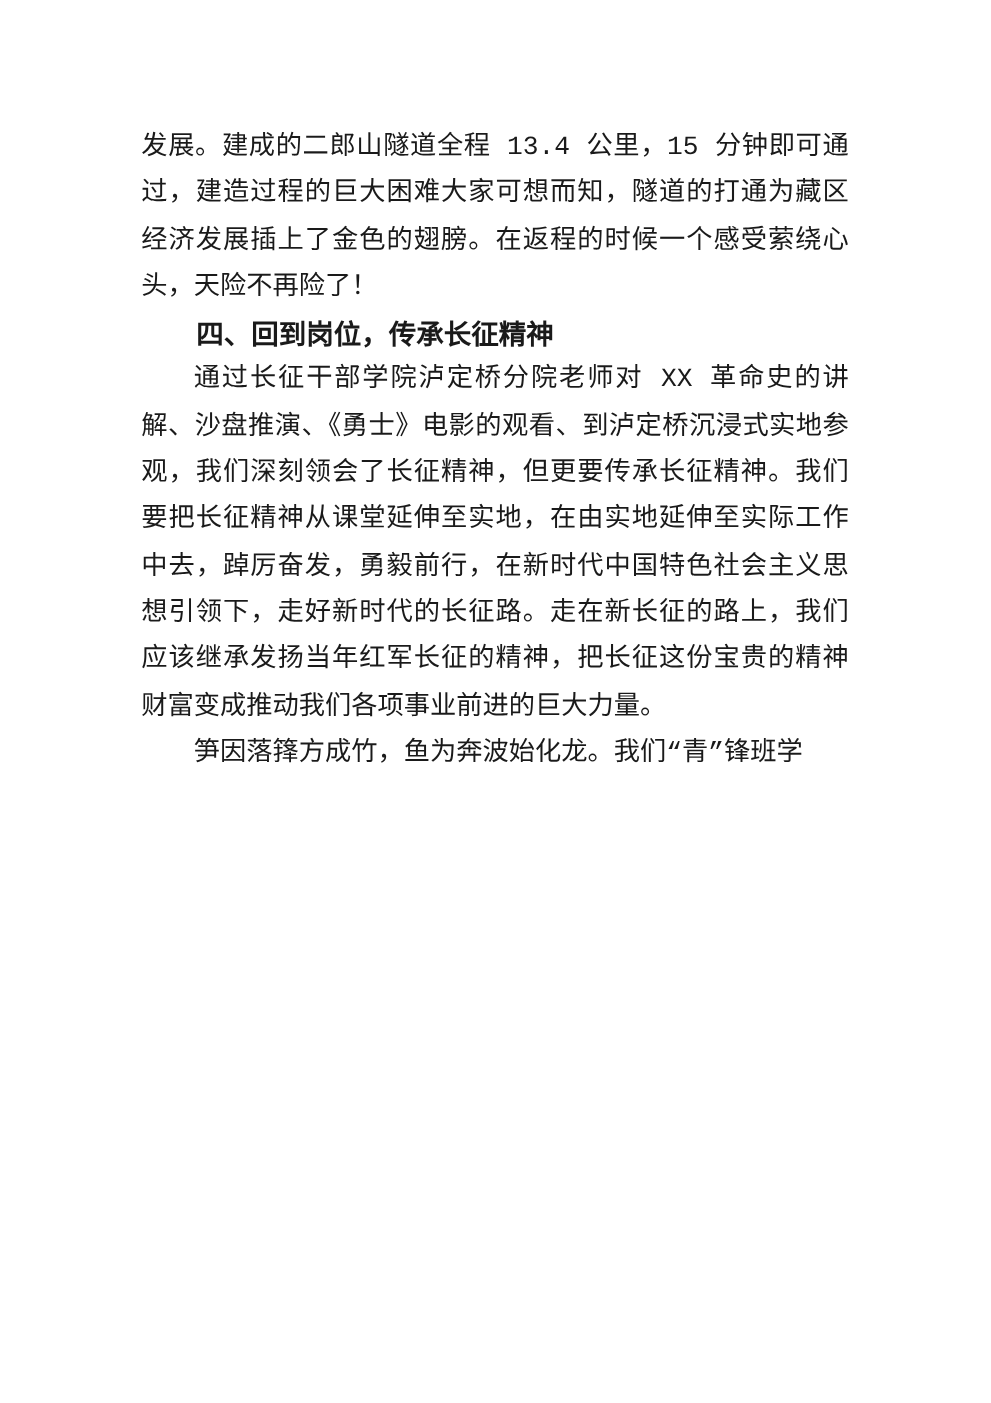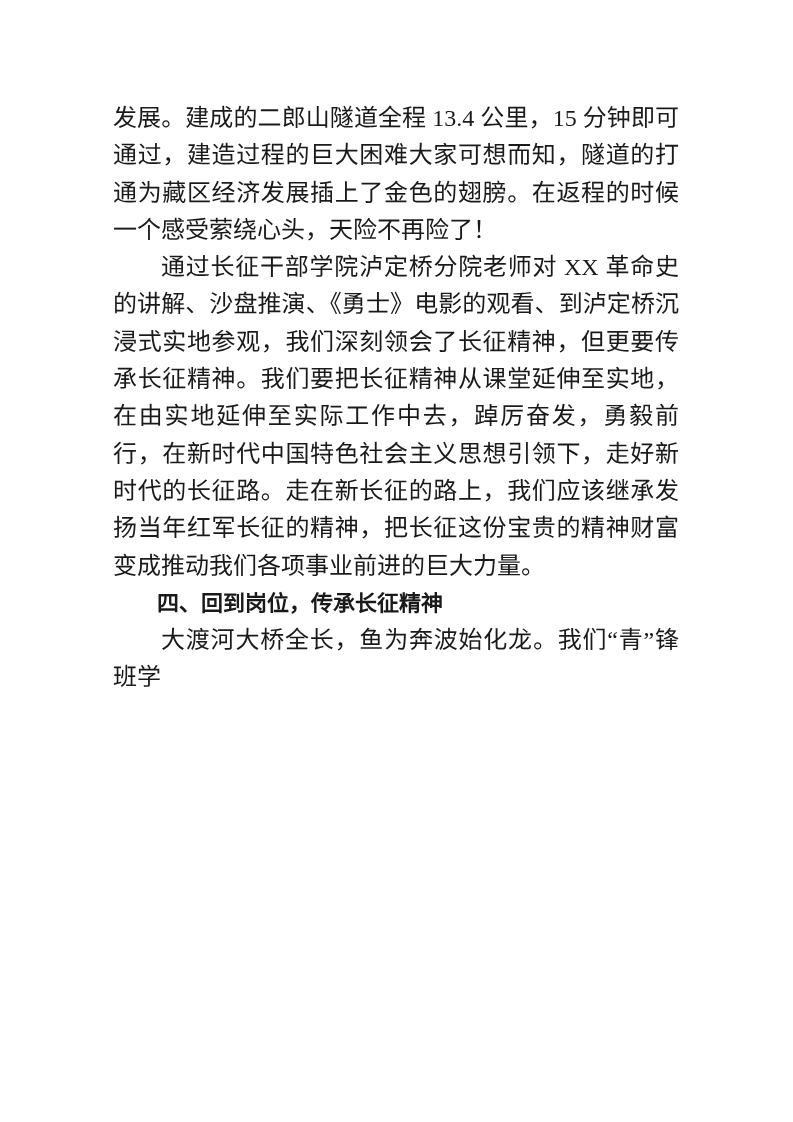--- a/index.html
+++ b/index.html
@@ -16,22 +16,22 @@
   }
   .content {
     position: absolute;
     left: 113px;
     top: 100px;
     width: 566px;
   }
   .para {
     margin: 0;
     padding: 0;
-    font-family: Liberation Serif, serif;
-    font-size: 24px;
+    font-family: Liberation Mono, monospace;
+    font-size: 21px;
     line-height: 37.3px;
     color: #1a1a1a;
     text-align: justify;
     text-justify: inter-character;
     word-break: break-all;
   }
   .para.indent {
     text-indent: 2em;
   }
   .para.heading {
@@ -40,17 +40,17 @@
     font-size: 22px;
     text-align: left;
   }
 </style>
 </head>
 <body>
 
 <div class="page">
   <div class="content">
     <p class="para">发展。建成的二郎山隧道全程 13.4 公里，15 分钟即可通过，建造过程的巨大困难大家可想而知，隧道的打通为藏区经济发展插上了金色的翅膀。在返程的时候一个感受萦绕心头，天险不再险了！</p>
+    <p class="para indent heading">四、回到岗位，传承长征精神</p>
     <p class="para indent">通过长征干部学院泸定桥分院老师对 XX 革命史的讲解、沙盘推演、《勇士》电影的观看、到泸定桥沉浸式实地参观，我们深刻领会了长征精神，但更要传承长征精神。我们要把长征精神从课堂延伸至实地，在由实地延伸至实际工作中去，踔厉奋发，勇毅前行，在新时代中国特色社会主义思想引领下，走好新时代的长征路。走在新长征的路上，我们应该继承发扬当年红军长征的精神，把长征这份宝贵的精神财富变成推动我们各项事业前进的巨大力量。</p>
-    <p class="para indent heading">四、回到岗位，传承长征精神</p>
-    <p class="para indent">大渡河大桥全长，鱼为奔波始化龙。我们“青”锋班学</p>
+    <p class="para indent">笋因落箨方成竹，鱼为奔波始化龙。我们“青”锋班学</p>
   </div>
 </div>
 
 </body></html>

